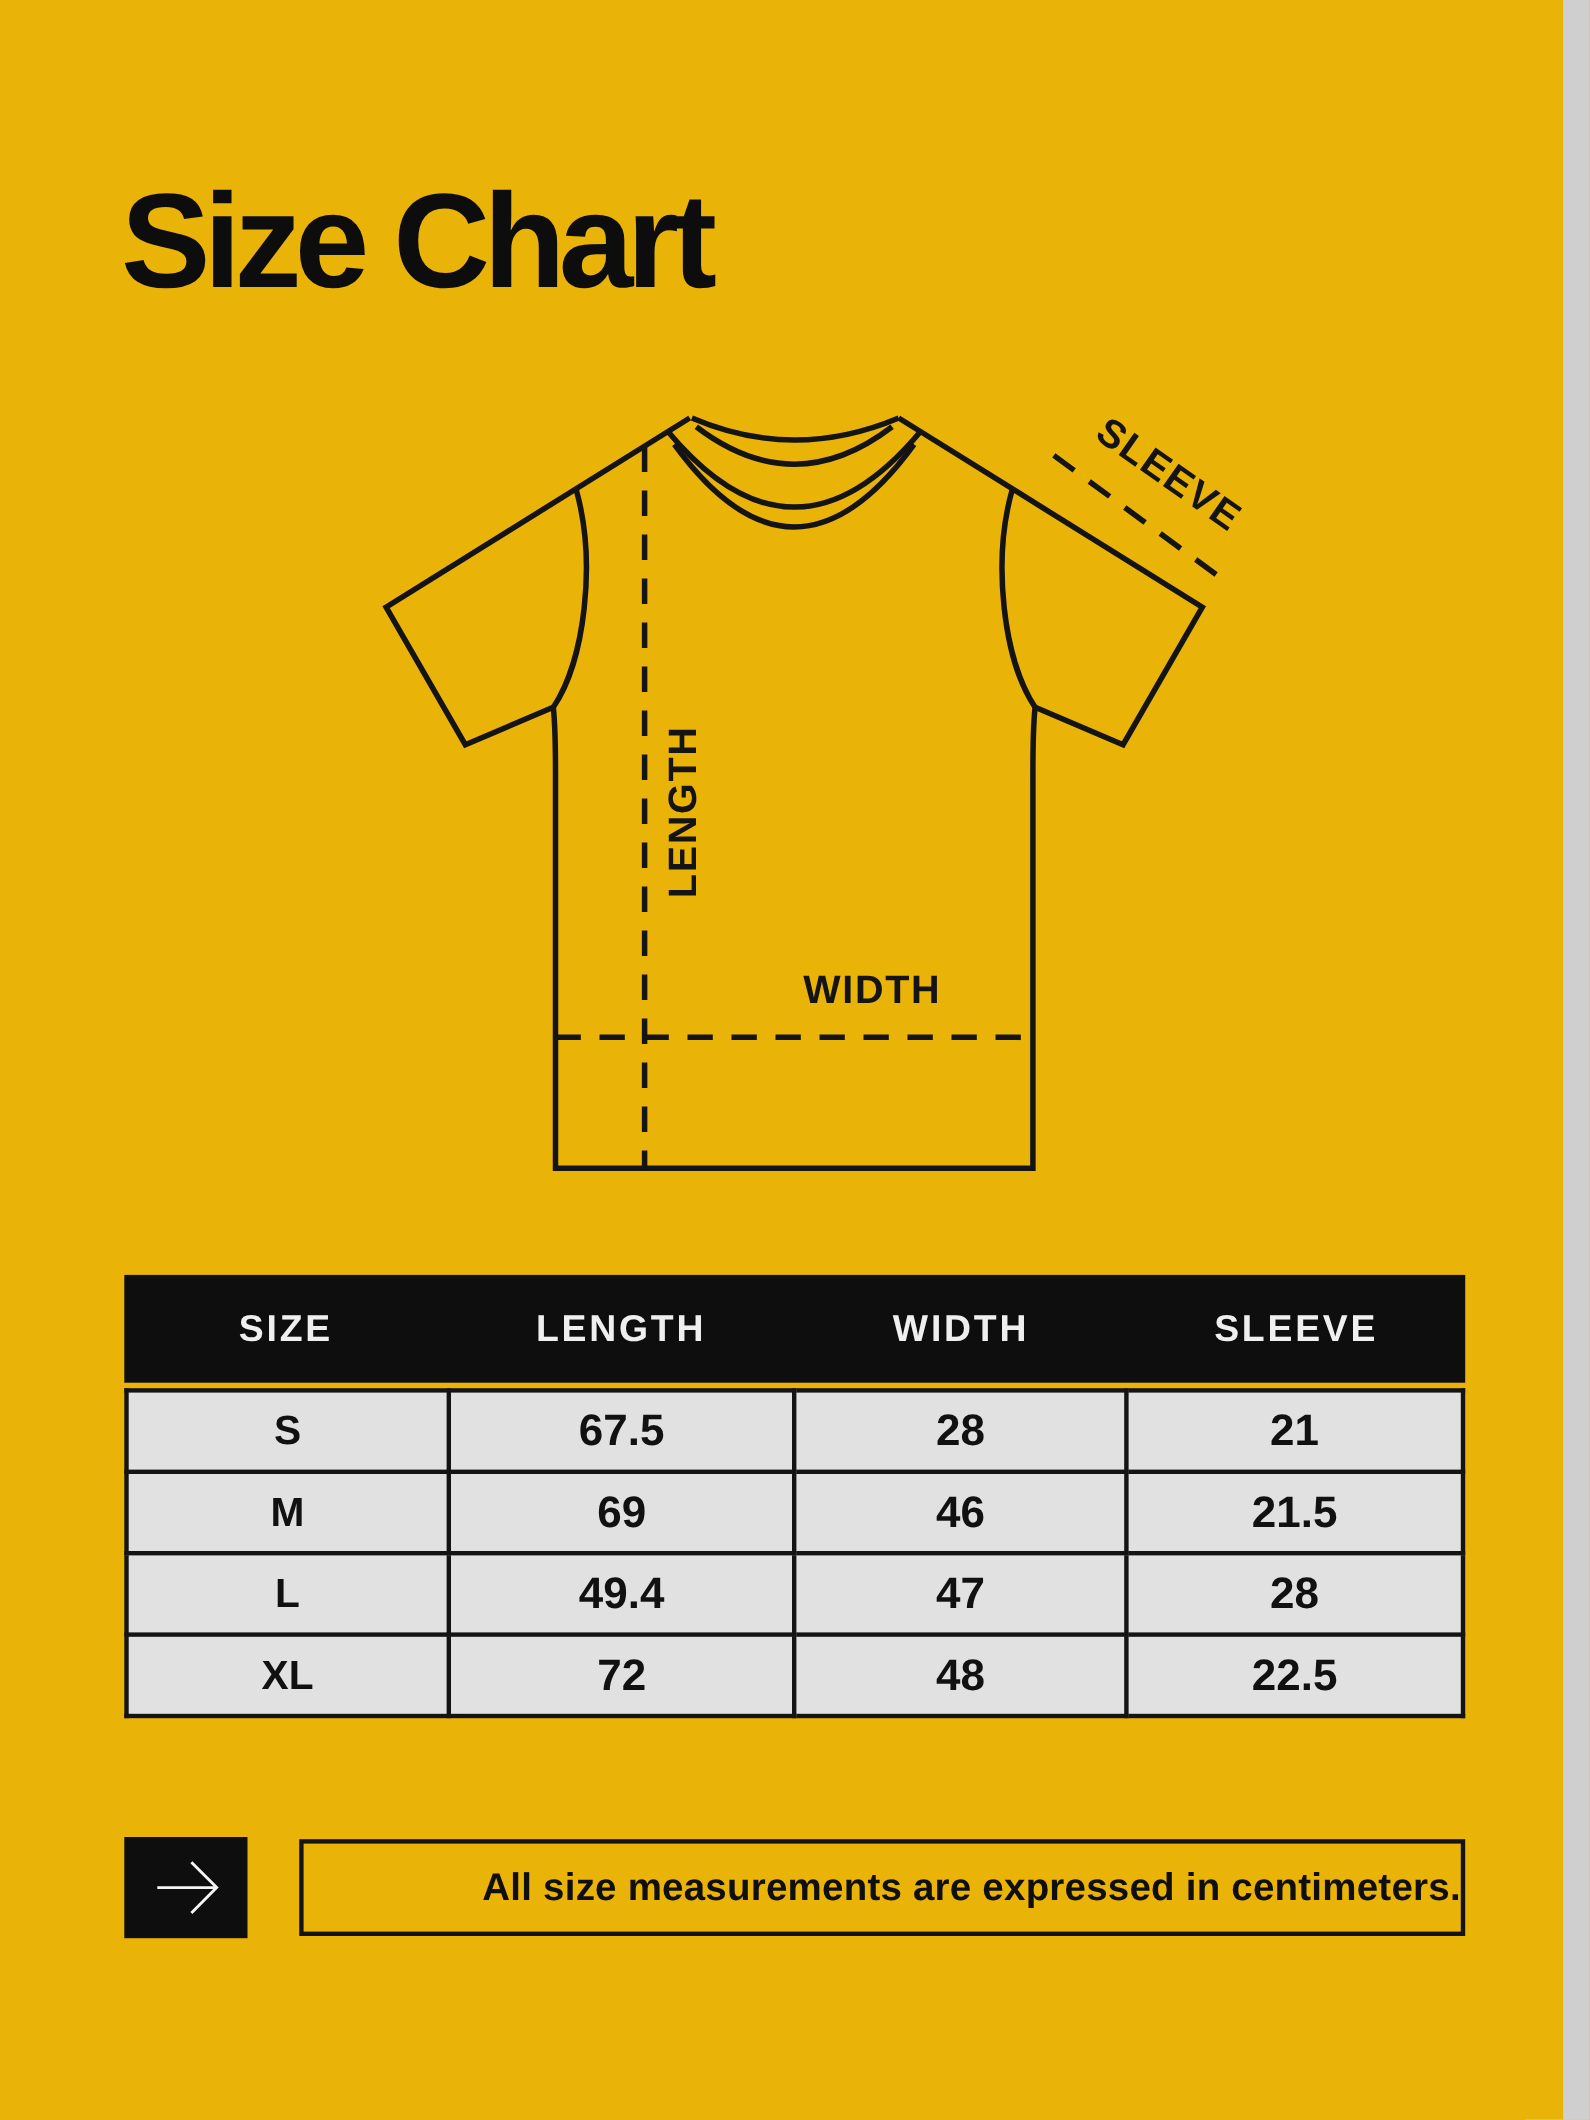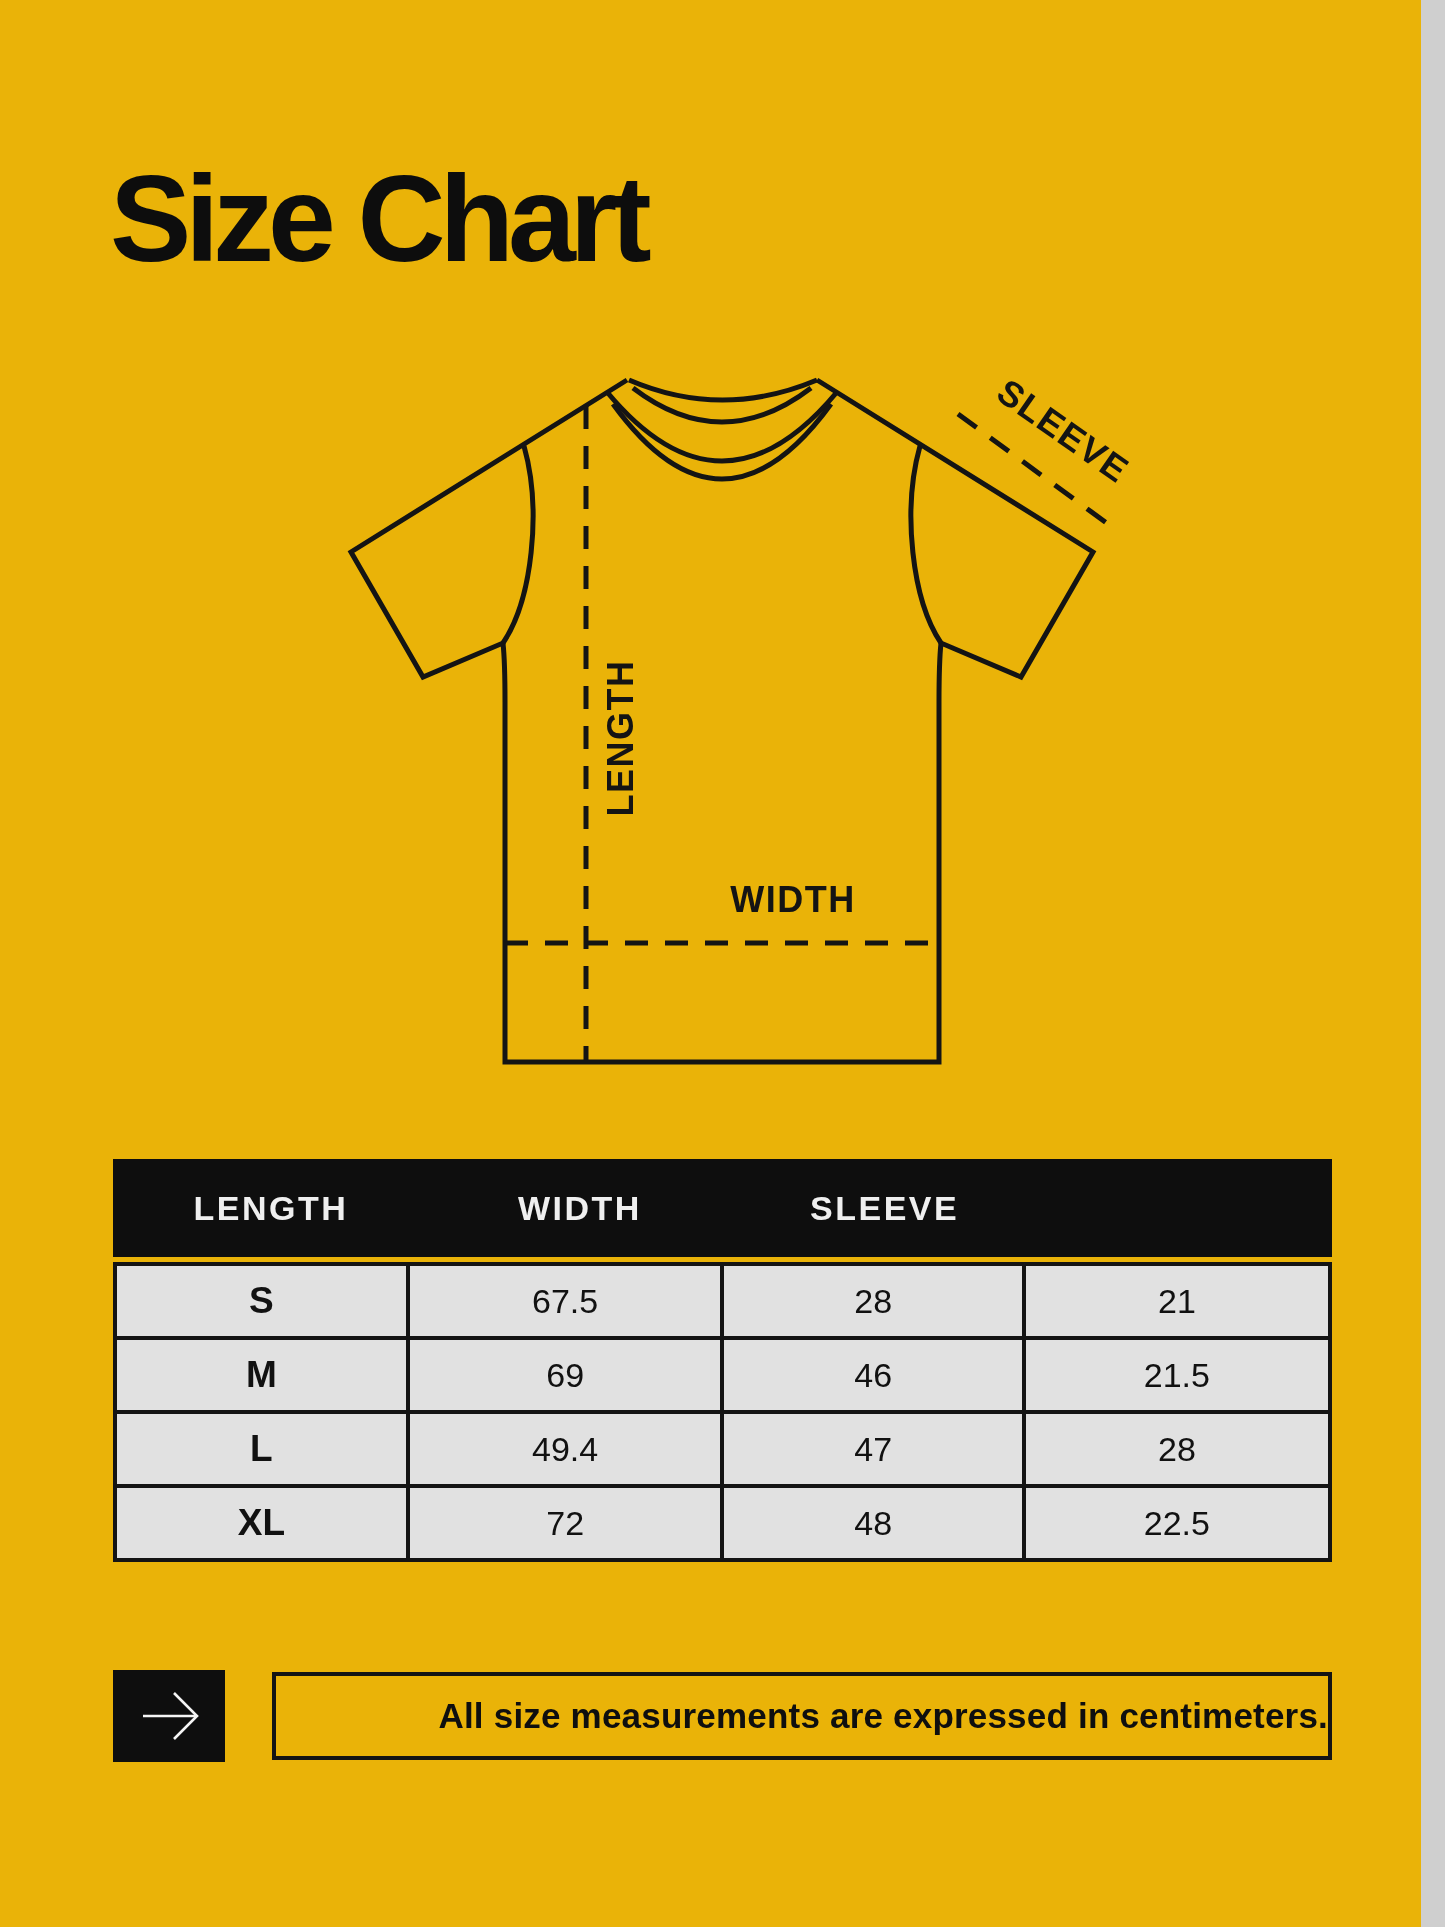--- a/index.html
+++ b/index.html
@@ -40,21 +40,21 @@
     color:#efefef;font-size:34px;font-weight:bold;letter-spacing:2.5px;
     text-align:center;
   }
   .c0{width:24.1%;} .c1{width:25.9%;} .c2{width:24.8%;} .c3{width:25.2%;}
   table.body{
     position:absolute;left:113px;top:1262px;width:1219px;
     border-collapse:collapse;table-layout:fixed;
   }
   table.body td{
     border:4px solid #141414;height:68px;text-align:center;
-    font-size:34px;font-weight:400;color:#111;background:#e1e1e1;
+    font-size:40px;font-weight:700;color:#111;background:#e1e1e1;
   }
   table.body td.size{font-weight:bold;font-size:37px;}
   
   .arrow-box{
     position:absolute;left:113px;top:1670px;width:112px;height:92px;
     background:#0e0e0e;display:flex;align-items:center;justify-content:center;
   }
   .note-box{
     position:absolute;left:272px;top:1672px;width:1060px;height:88px;
     border:4px solid #141414;box-sizing:border-box;
@@ -89,20 +89,21 @@
     <line class="dash" x1="586" y1="406" x2="586" y2="1062"></line>
     <line class="dash" x1="505" y1="943" x2="939" y2="943"></line>
     <line class="dash" x1="958" y1="414" x2="1112" y2="527"></line>
 
     <text transform="translate(633,738) rotate(-90)" text-anchor="middle">LENGTH</text>
     <text x="793" y="912" text-anchor="middle">WIDTH</text>
     <text transform="translate(1056,441) rotate(35)" text-anchor="middle">SLEEVE</text>
   </svg>
 
   <div class="thead">
+    <div class="hcell c0">SIZE</div>
     <div class="hcell c1">LENGTH</div>
     <div class="hcell c2">WIDTH</div>
     <div class="hcell c3">SLEEVE</div>
   </div>
 
   <table class="body">
     <colgroup>
         <col class="c0">
         <col class="c1">
         <col class="c2">

